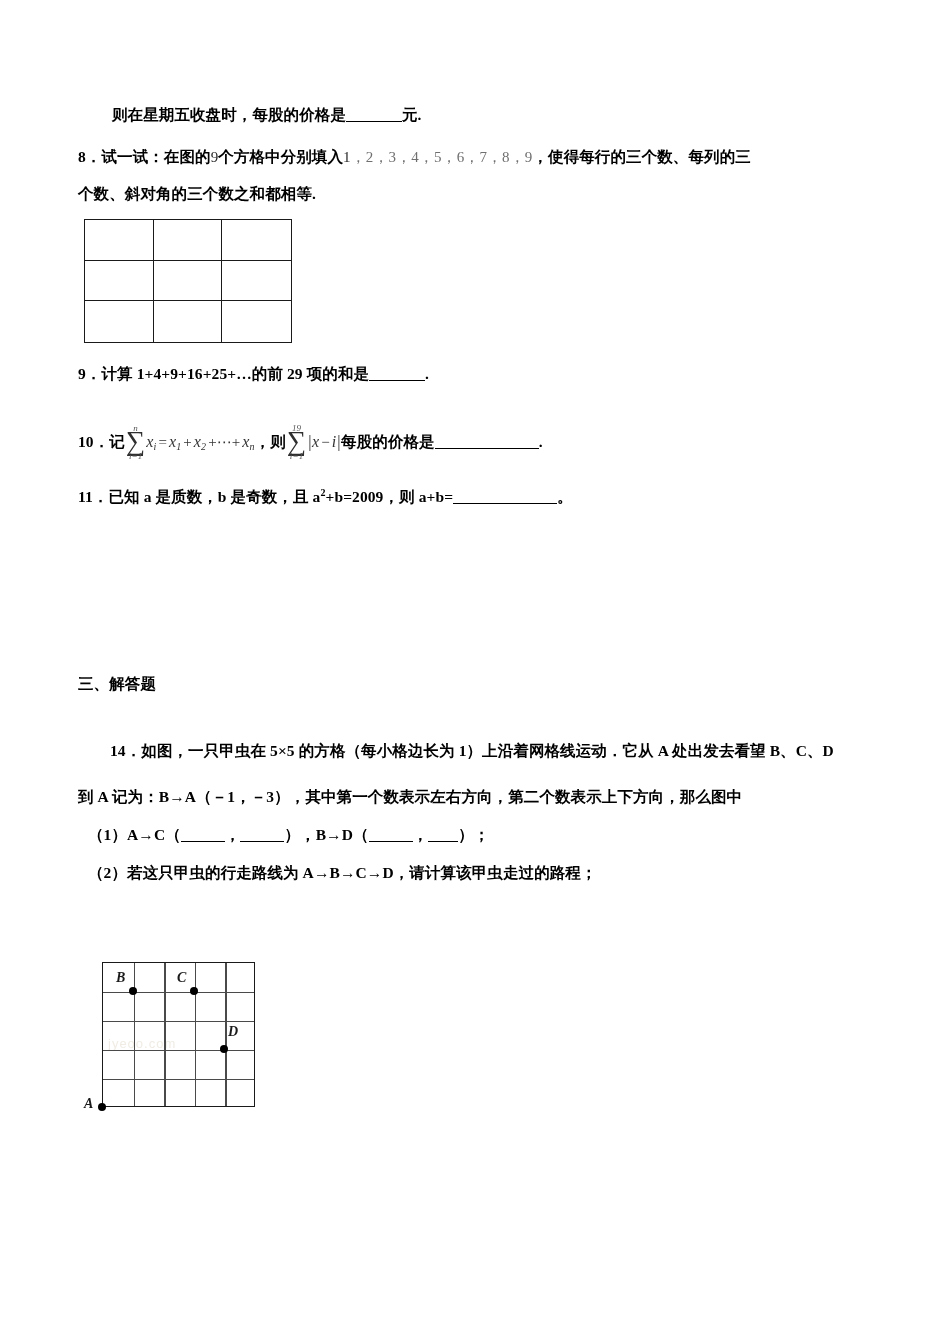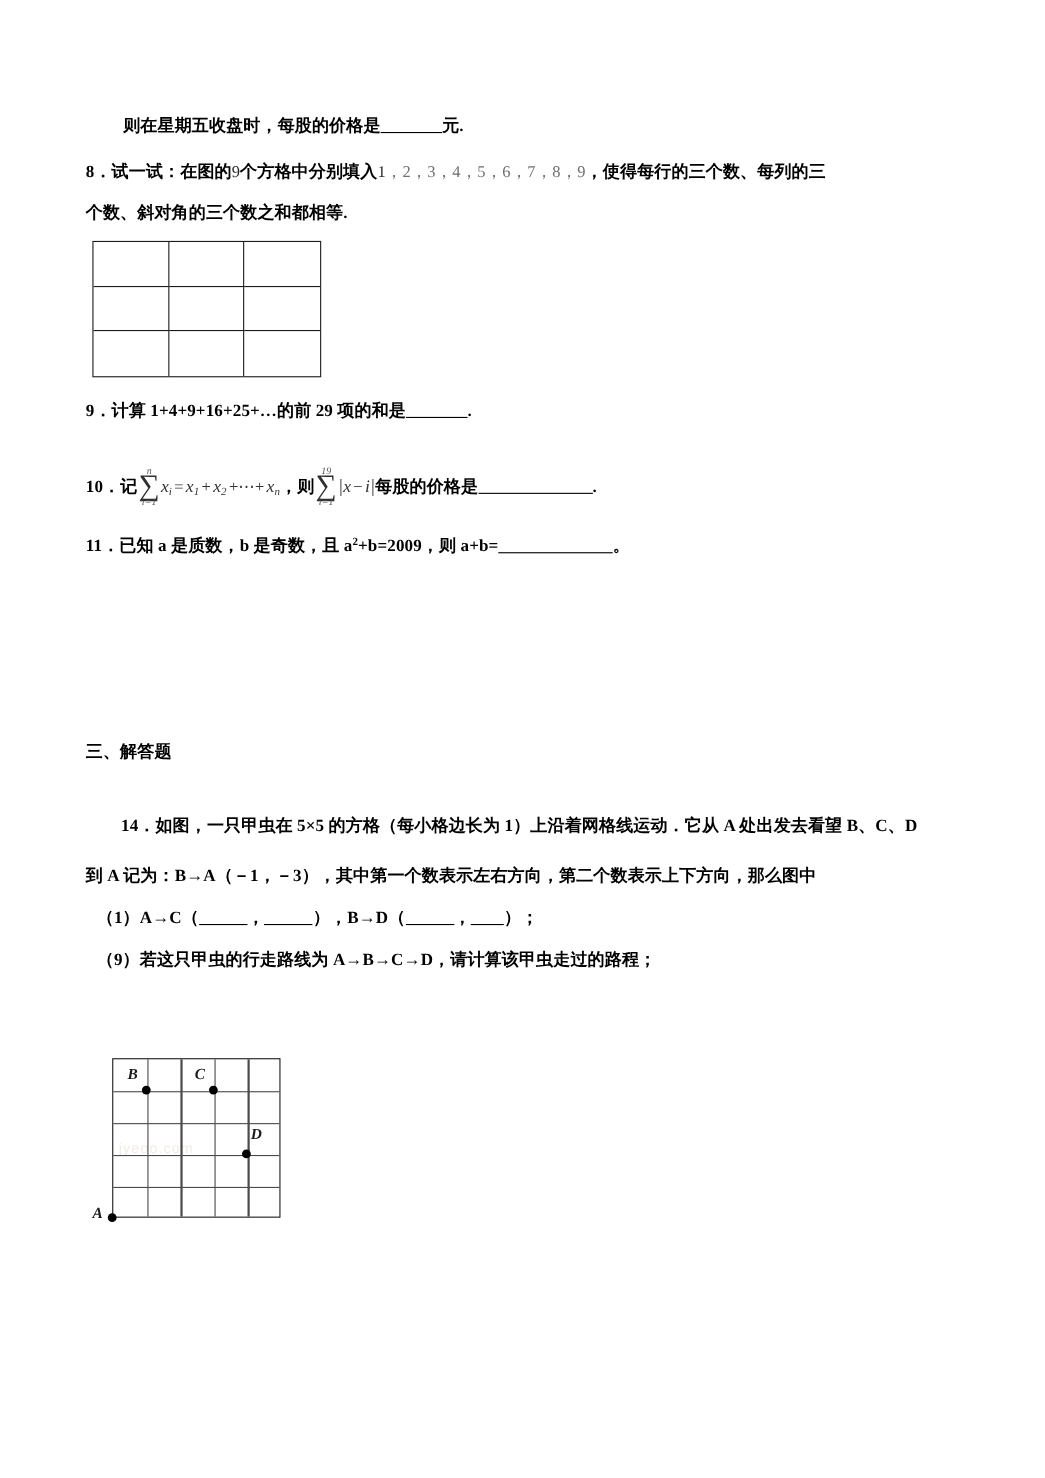--- a/index.html
+++ b/index.html
@@ -196,21 +196,21 @@
 
   <div class="line" style="left:78px; top:742px;margin-left:32px;">
     <span class="num">14．</span><span>如图，一只甲虫在 5×5 的方格（每小格边长为 1）上沿着网格线运动．它从 A 处出发去看望 B、C、D</span>
   </div>
   <div class="line" style="left:78px; top:788px;">到 A 记为：B→A（－1，－3），其中第一个数表示左右方向，第二个数表示上下方向，那么图中</div>
 
   <div class="line" style="left:88px; top:826px;">
     <span>（1）A→C（</span><span class="blank b-sm"></span><span>，</span><span class="blank b-sm"></span><span>），B→D（</span><span class="blank b-sm"></span><span>，</span><span class="blank b-xs"></span><span>）；</span>
   </div>
 
-  <div class="line" style="left:88px; top:864px;">（9）若这只甲虫的行走路线为 A→B→C→D，请计算该甲虫走过的路程；</div>
+  <div class="line" style="left:88px; top:864px;">（2）若这只甲虫的行走路线为 A→B→C→D，请计算该甲虫走过的路程；</div>
 
   <div class="grid5wrap">
     <div class="watermark">jyeoo.com</div>
     <div class="grid5">
       <div class="gl v" style="left:30.6px;"></div>
       <div class="gl v" style="left:61.2px;"></div>
       <div class="gl v" style="left:91.8px;"></div>
       <div class="gl v" style="left:122.4px;"></div>
       <div class="gl h" style="top:29px;"></div>
       <div class="gl h" style="top:58px;"></div>

